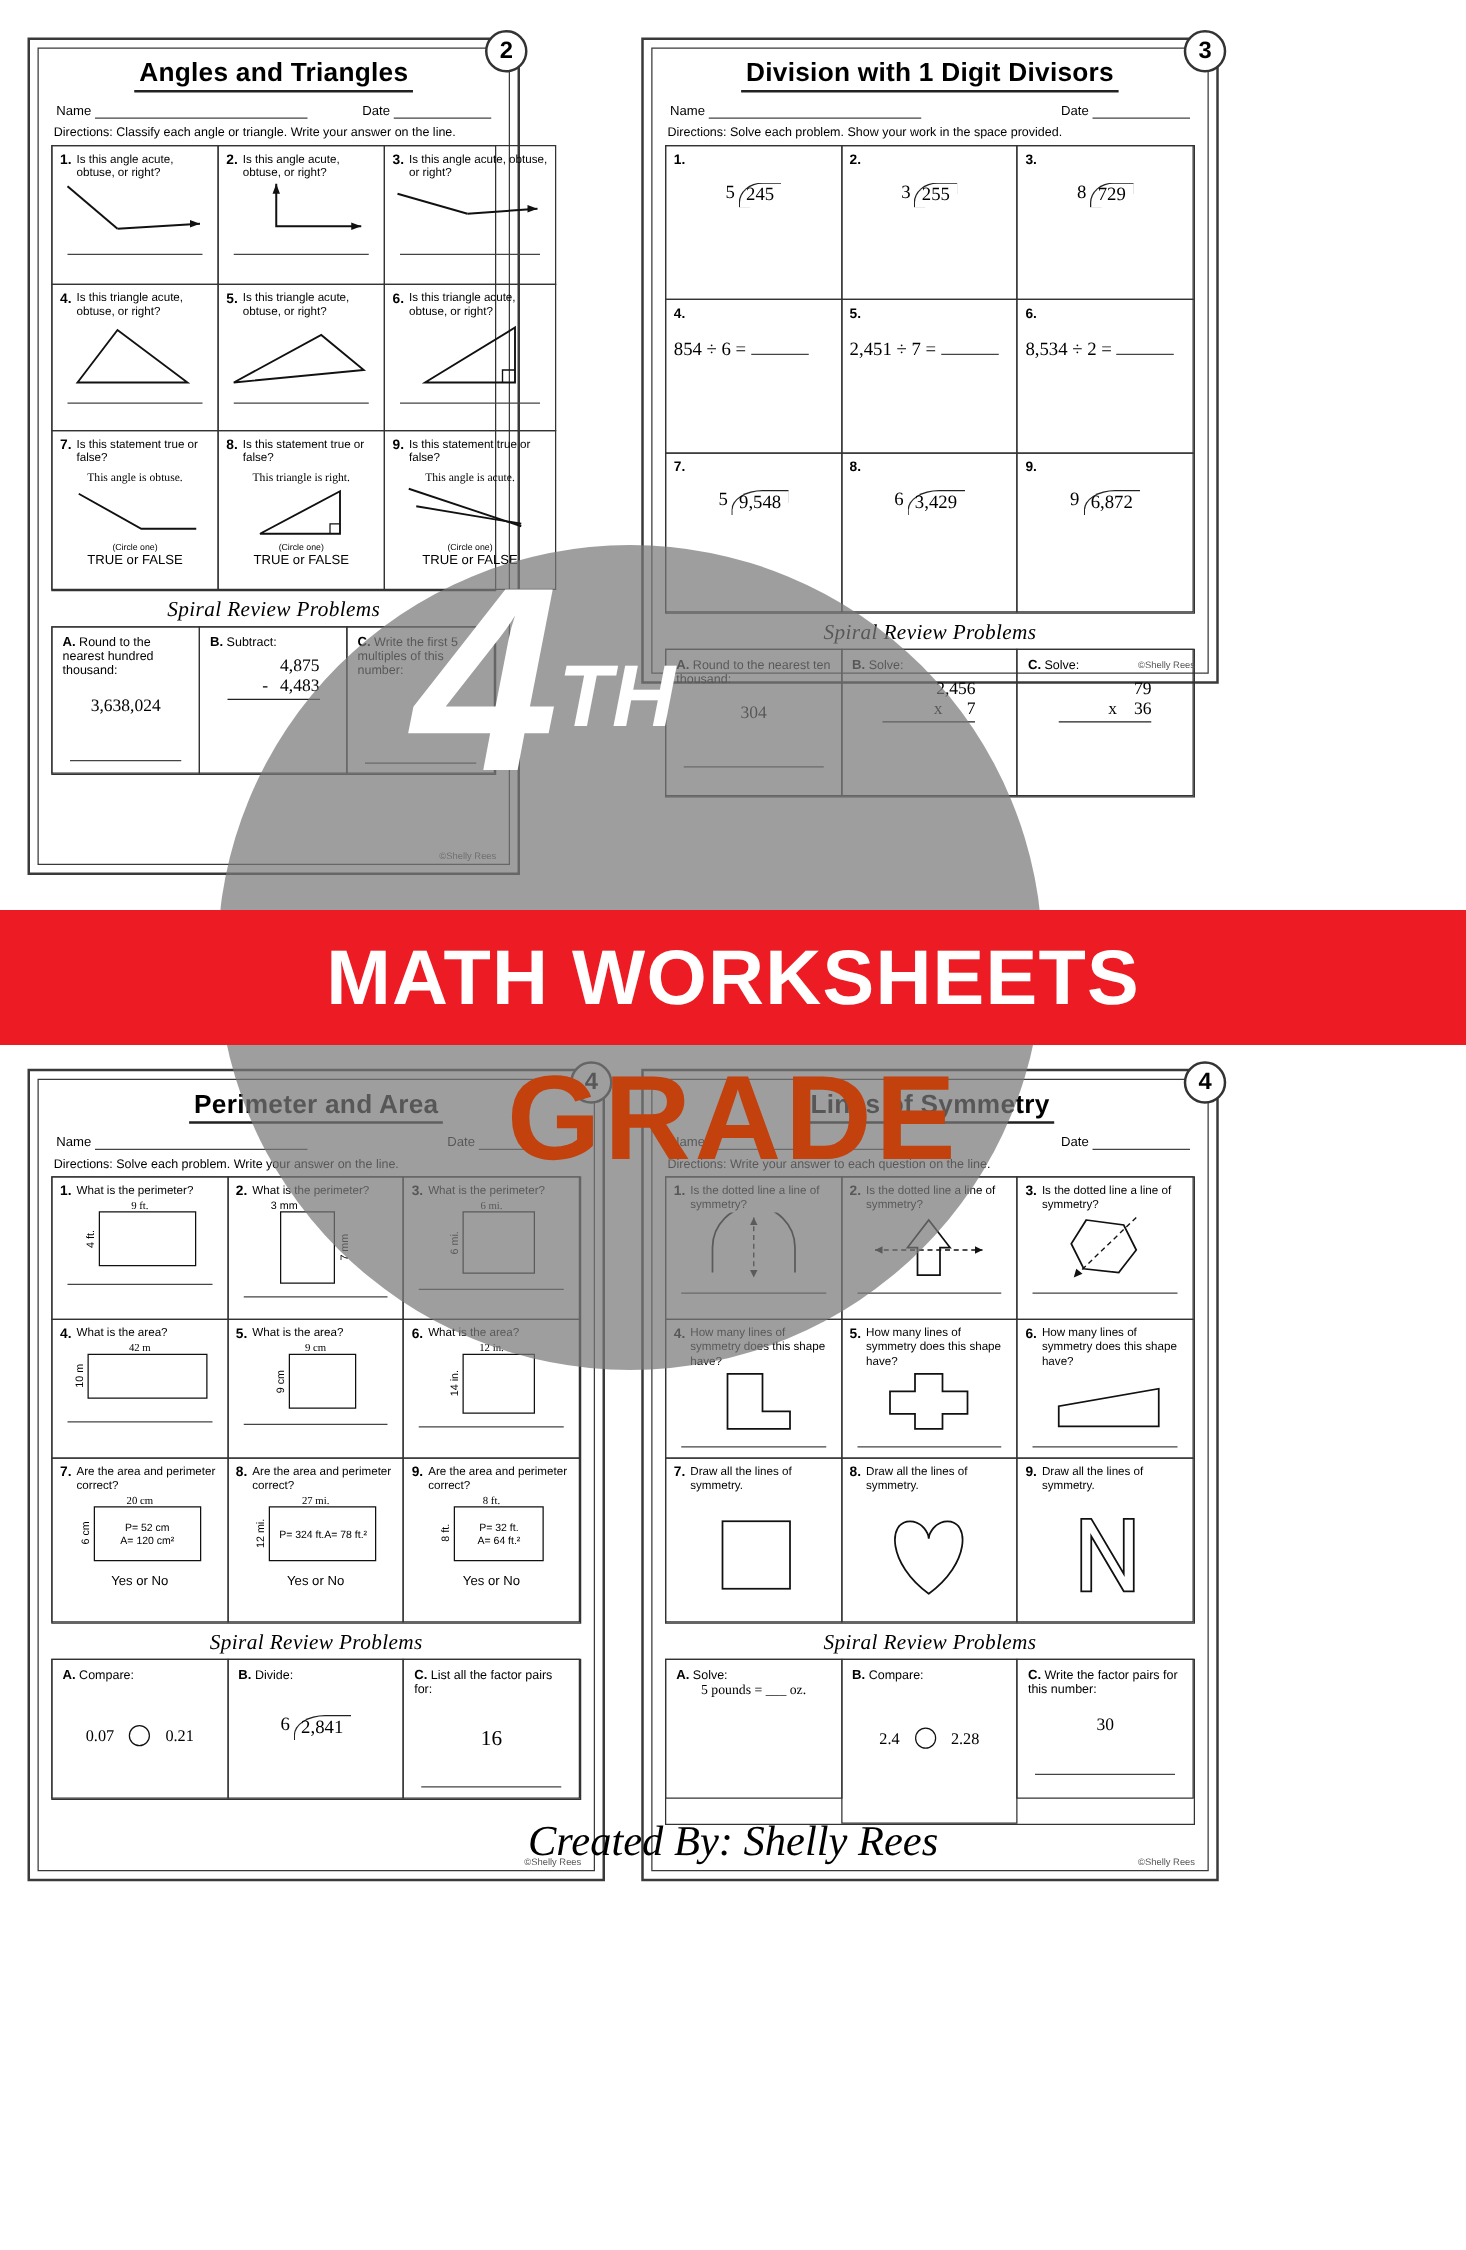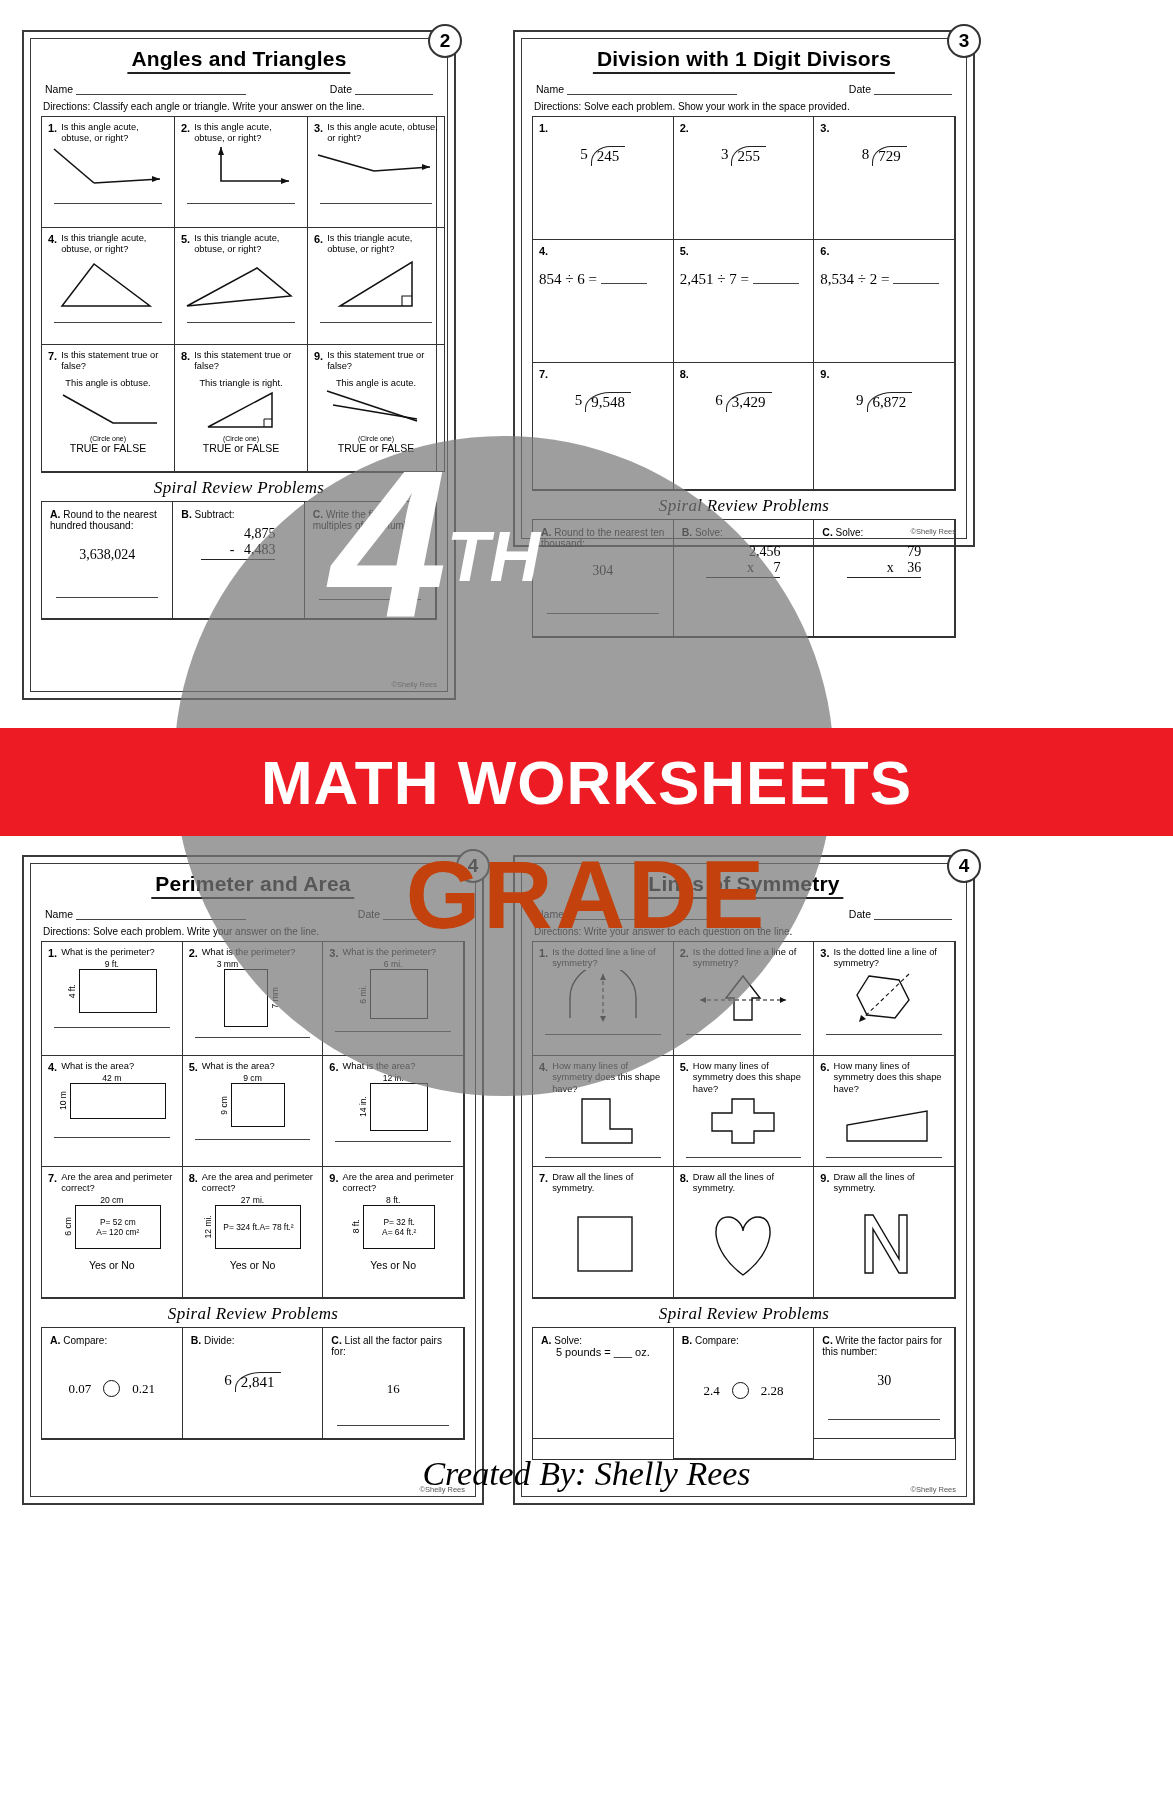--- a/index.html
+++ b/index.html
@@ -57,21 +57,21 @@
     margin: -1px 0 0 -1px;
     padding: 5px 6px 4px 6px;
     position: relative;
     min-height: 0;
   }
   .qnum { font-size: 11px; font-weight: bold; }
   .qtext { font-size: 9.3px; line-height: 1.22; }
   .qhead { display:flex; gap:4px; align-items:flex-start; }
   .fig { display:flex; align-items:center; justify-content:center; }
   .ansline { border-bottom: 1px solid #444; height: 9px; margin: 2px 6px 0 6px; }
-  .center { text-align:center; }
+  .center { text-align:center;font-family:Liberation Serif, serif; }
 
   
   .spiral-title {
     text-align: center;
     font-family: "Liberation Serif", serif;
     font-style: italic;
     font-size: 17px;
     margin: 5px 0 3px 0;
     letter-spacing: .3px;
   }
@@ -149,21 +149,21 @@
   .footer-credit {
     position:absolute; left:0; width:100%; text-align:center;
     font-family:"Liberation Serif", serif; font-style: italic;
     font-size: 34px;
   }
   svg { display:block; }
 </style>
 </head>
 <body>
 
-<div class="sheet" style="left:22px; top:30px; width:434px; height:670px;">
+<div class="sheet" style="left:22px; top:30px; width:394px; height:670px;">
   <div class="sheet-inner">
     <div class="sheet-title">Angles and Triangles</div>
     <div class="namedate">
       <span class="nd-left">
           <span>Name</span>
           <span class="rule rule-name"></span>
         </span>
       <span class="nd-right">
           <span>Date</span>
           <span class="rule rule-date"></span>
@@ -599,21 +599,21 @@
         <span class="spiral-label">B.</span>
         <span>Divide:</span>
         <div class="divbox" style="margin-top:26px;">
           <span class="divisor">6</span>
           <span class="dividend">2,841</span>
         </div>
       </div>
       <div class="spiral-cell" style="height:112px;">
         <span class="spiral-label">C.</span>
         <span>List all the factor pairs for:</span>
-        <div class="center" style="margin-top:24px;font-family:'Liberation Serif',serif;font-size:13px;">16</div>
+        <div class="center" style="margin-top:24px;font-family:'Liberation Serif',serif;font-size:17px;">16</div>
         <div class="ansline" style="margin-top:20px;"></div>
       </div>
     </div>
     <div class="credit">©Shelly Rees</div>
   </div>
   <div class="page-badge" style="right:-8px; top:-8px;">4</div>
 </div>
 
 <div class="sheet" style="left:513px; top:855px; width:462px; height:650px;">
   <div class="sheet-inner">

